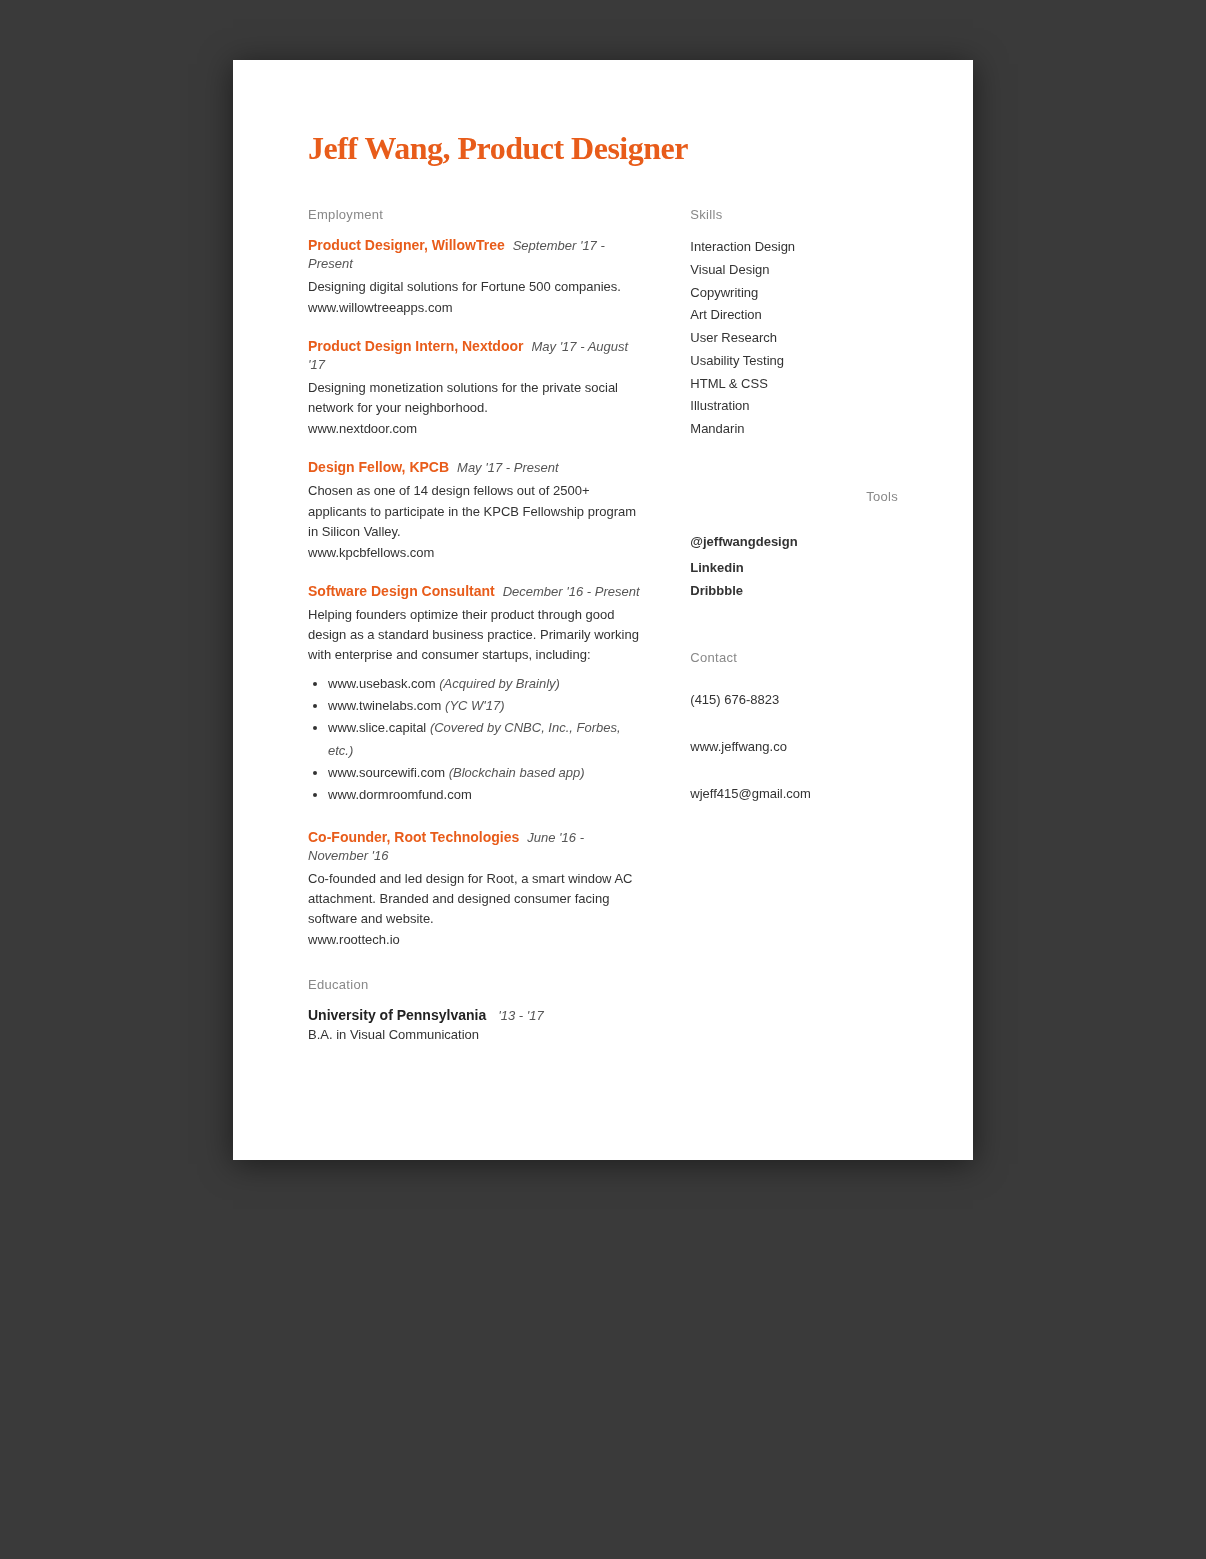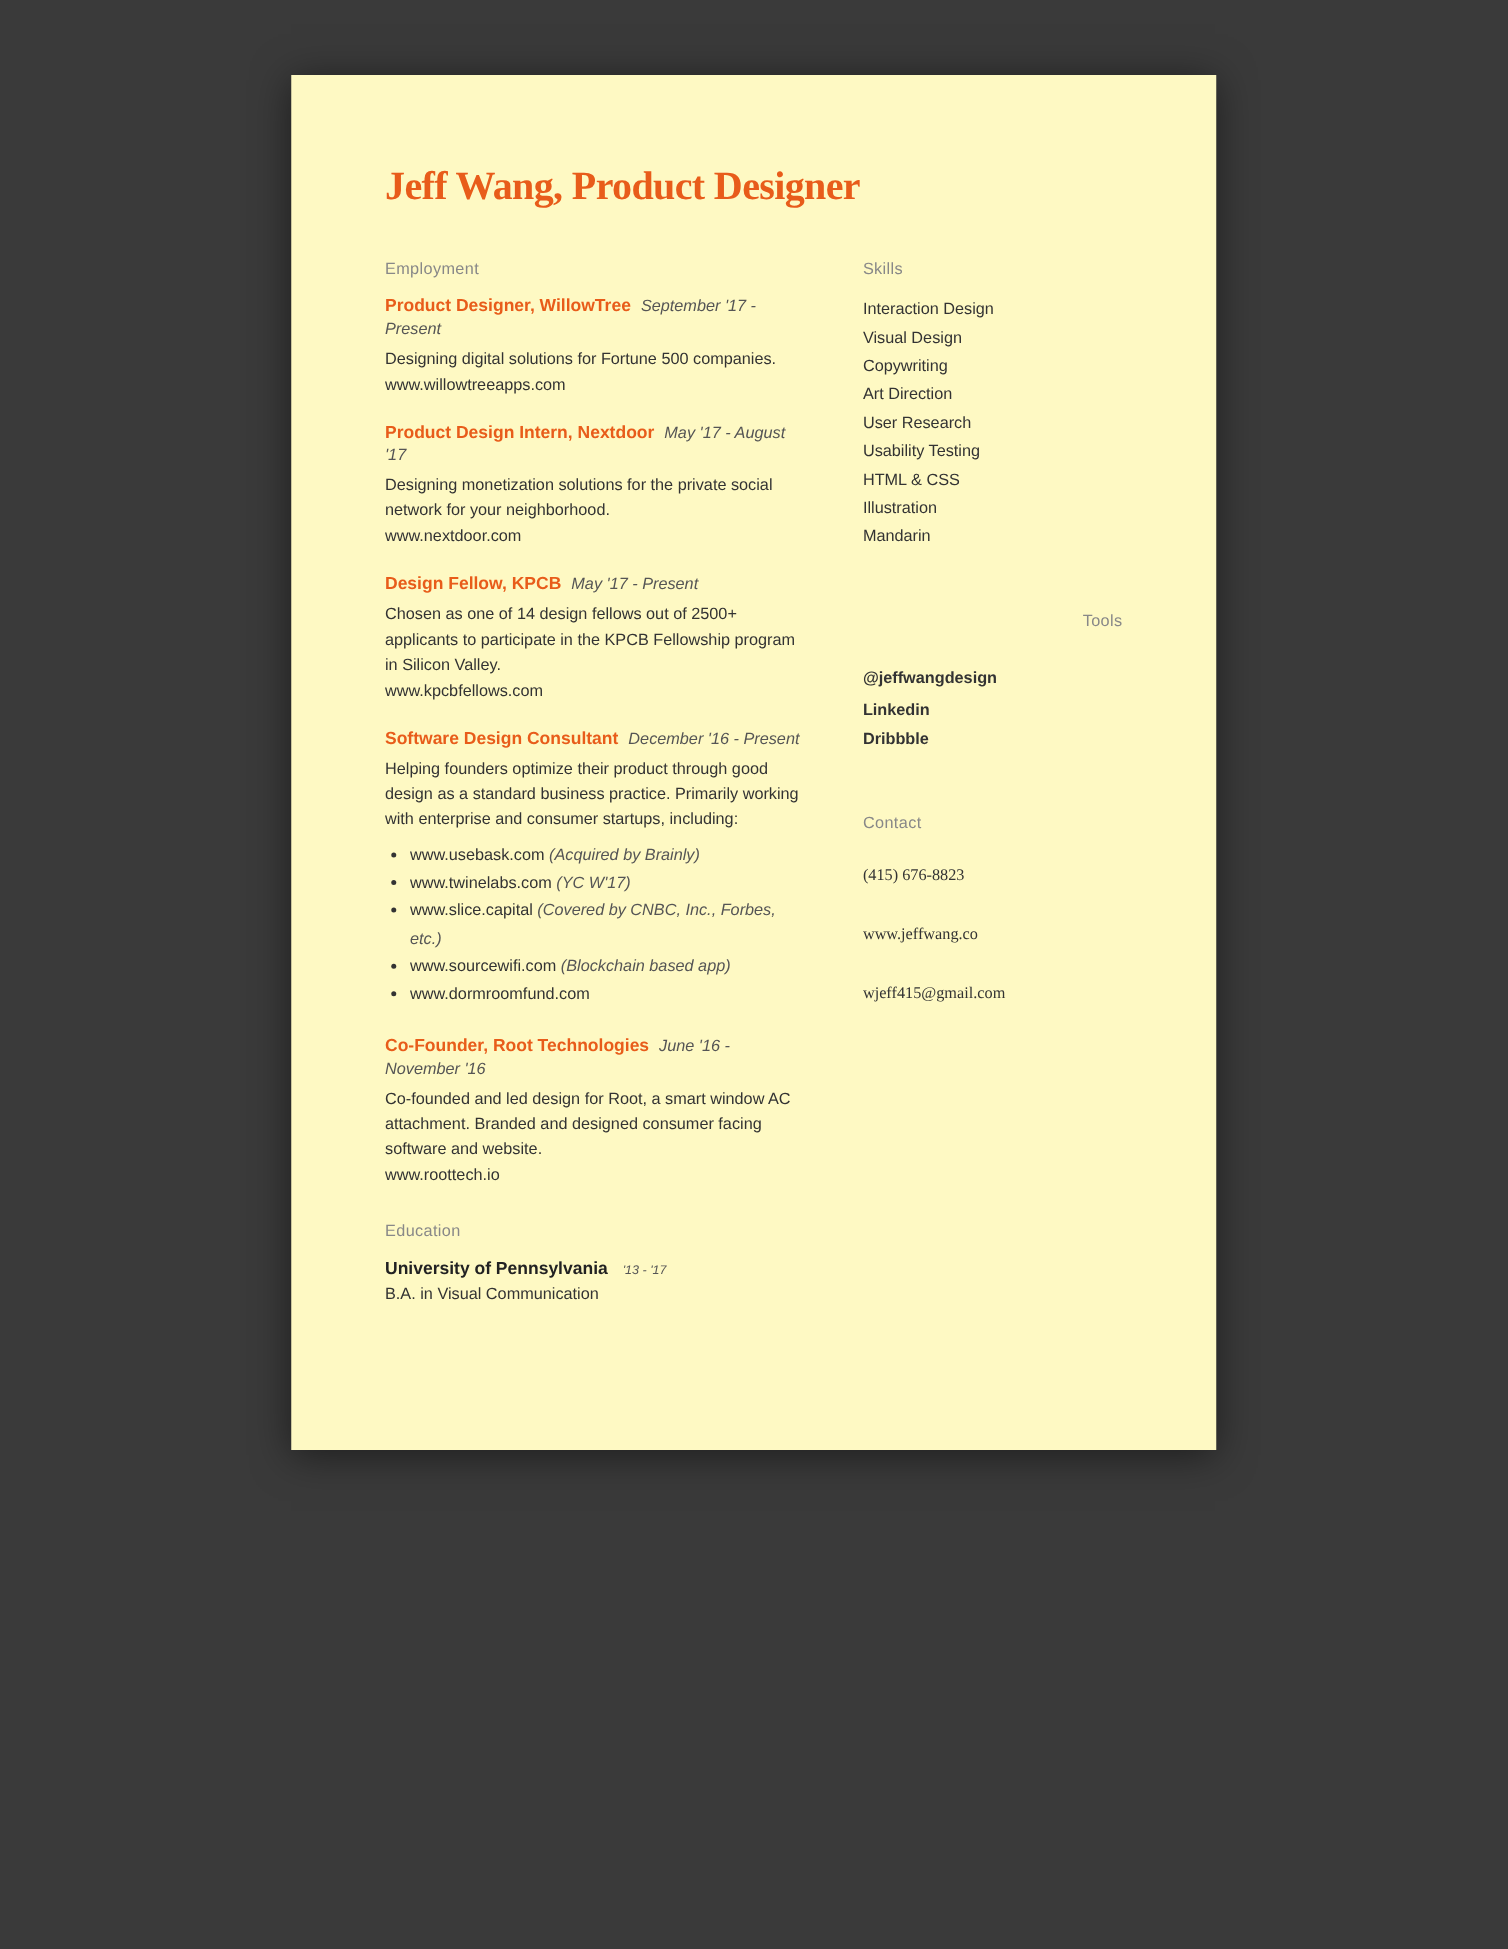--- a/index.html
+++ b/index.html
@@ -8,21 +8,21 @@
       background-color: #3a3a3a;
       display: flex;
       justify-content: center;
       align-items: flex-start;
       min-height: 100vh;
       padding: 60px 0;
       font-family: Georgia, 'Times New Roman', serif;
     }
 
     .resume-paper {
-      background: #fef9c3;
+      background: #ffffff;
       width: 740px;
       min-height: 1100px;
       padding: 70px 75px 80px 75px;
       box-shadow: 0 4px 30px rgba(0,0,0,0.5);
     }
 
     .resume-header {
       margin-bottom: 40px;
     }
 
@@ -116,21 +116,21 @@
 
     .university-name {
       font-size: 14px;
       font-family: Arial, sans-serif;
       font-weight: bold;
       color: #222222;
       display: inline;
     }
 
     .university-date {
-      font-size: 10px;
+      font-size: 13px;
       color: #555555;
       font-family: Arial, sans-serif;
       font-style: italic;
       margin-left: 8px;
     }
 
     .university-degree {
       font-size: 13px;
       color: #333333;
       font-family: Arial, sans-serif;
@@ -193,21 +193,21 @@
       margin-bottom: 30px;
     }
 
     .contact-list {
       list-style: none;
     }
 
     .contact-list li {
       font-size: 13px;
       color: #333333;
-      font-family: Liberation Serif, serif;
+      font-family: Liberation Sans, sans-serif;
       line-height: 1.75;
       margin-top: 24px;
     }
 
     .divider-space {
       height: 18px;
     }
   </style>
 </head>
 <body>

